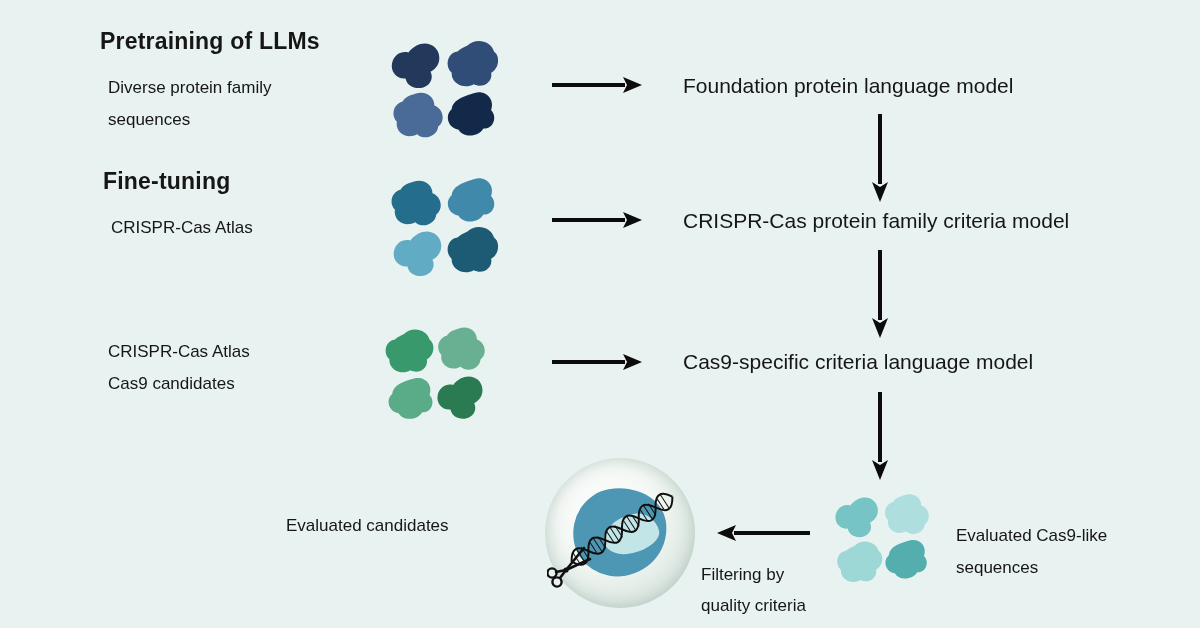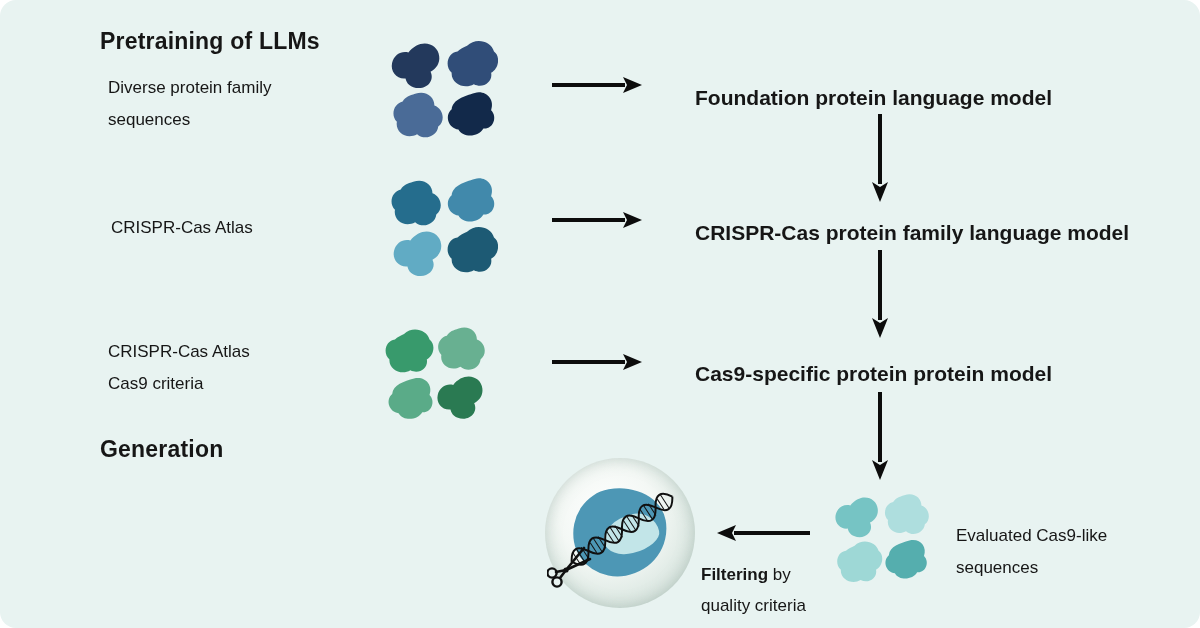--- a/index.html
+++ b/index.html
@@ -1,25 +1,24 @@
 <!DOCTYPE html>
 <html><head>
 <meta charset="utf-8">
 <style>
   html,body{margin:0;padding:0;}
   .canvas{
     position:relative;width:1200px;height:628px;overflow:hidden;
     background:#e8f3f1;color:#161616;
     font-family:"Liberation Sans",sans-serif;
-    border-radius:16px;
   }
   .heading{position:absolute;margin:0;font-size:23px;font-weight:700;letter-spacing:.2px;}
   .body{position:absolute;margin:8px;font-size:17px;line-height:32px;}
-  .label{position:absolute;margin:12px;font-size:21px;font-weight:bold;}
-  .bold-inline{font-weight:700;}
+  .label{position:absolute;margin:0;font-size:21px;}
+  .bold-inline{font-weight:400;}
   .arrow{position:absolute;}
   .arrow line{stroke:#0c0c0c;stroke-width:4;}
   .arrow polygon{fill:#0c0c0c;}
   .cluster{position:absolute;}
   
   .cell{position:absolute;left:545px;top:458px;width:150px;height:150px;}
   .membrane{
     position:absolute;inset:0;border-radius:50%;
     background:radial-gradient(circle at 42% 38%, #ffffff 0%, #f4f8f5 38%, #e2ece7 62%, #cfdcd6 85%, #dbe6e0 100%);
     box-shadow:inset 0 0 16px rgba(110,140,130,.35);
@@ -73,63 +72,63 @@
       <polygon points="74,2 93,10 74,18 78,10"></polygon>
   </svg>
 
   <p class="label" style="left:683px;top:74px">Foundation protein language model</p>
 
   <svg class="arrow" style="left:870px;top:112px" width="20" height="92" viewBox="0 0 20 92">
     <line x1="10" y1="2" x2="10" y2="72"></line>
       <polygon points="2,70 10,90 18,70 10,75"></polygon>
   </svg>
 
+  <h2 class="heading" style="left:103px;top:168px">Fine-tuning</h2>
   <p class="body" style="left:103px;top:204px"><span>CRISPR-Cas Atlas</span><br></p>
 
   <svg class="cluster" style="left:390px;top:176px" width="108" height="100" viewBox="0 0 112 104">
     <use href="#blobC" x="0" y="4" fill="#256d8d"></use>
     <use href="#blobD" x="57" y="0" fill="#4189ab"></use>
     <use href="#blobA" x="2" y="56" fill="#61abc4"></use>
     <use href="#blobB" x="58" y="52" fill="#1d5a74"></use>
   </svg>
 
   <svg class="arrow" style="left:549px;top:210px" width="95" height="20" viewBox="0 0 95 20">
     <line x1="3" y1="10" x2="76" y2="10"></line>
       <polygon points="74,2 93,10 74,18 78,10"></polygon>
   </svg>
 
-  <p class="label" style="left:683px;top:209px">CRISPR-Cas protein family language model</p>
+  <p class="label" style="left:683px;top:209px">CRISPR-Cas protein family criteria model</p>
 
   <svg class="arrow" style="left:870px;top:248px" width="20" height="92" viewBox="0 0 20 92">
     <line x1="10" y1="2" x2="10" y2="72"></line>
       <polygon points="2,70 10,90 18,70 10,75"></polygon>
   </svg>
 
-  <p class="body" style="left:100px;top:328px"><span>CRISPR-Cas Atlas</span><br><span>Cas9 criteria</span></p>
+  <p class="body" style="left:100px;top:328px"><span>CRISPR-Cas Atlas</span><br><span>Cas9 candidates</span></p>
 
   <svg class="cluster" style="left:384px;top:326px" width="102" height="96" viewBox="0 0 112 104">
     <use href="#blobB" x="0" y="2" fill="#389a6c"></use>
     <use href="#blobC" x="58" y="0" fill="#68b091"></use>
     <use href="#blobD" x="2" y="54" fill="#5aab88"></use>
     <use href="#blobA" x="57" y="53" fill="#2a7a52"></use>
   </svg>
 
   <svg class="arrow" style="left:549px;top:352px" width="95" height="20" viewBox="0 0 95 20">
     <line x1="3" y1="10" x2="76" y2="10"></line>
       <polygon points="74,2 93,10 74,18 78,10"></polygon>
   </svg>
 
-  <p class="label" style="left:683px;top:350px">Cas9-specific protein protein model</p>
+  <p class="label" style="left:683px;top:350px">Cas9-specific criteria language model</p>
 
   <svg class="arrow" style="left:870px;top:390px" width="20" height="92" viewBox="0 0 20 92">
     <line x1="10" y1="2" x2="10" y2="72"></line>
       <polygon points="2,70 10,90 18,70 10,75"></polygon>
   </svg>
 
-  <h2 class="heading" style="left:100px;top:436px">Generation</h2>
 
   <svg class="cluster" style="left:834px;top:492px" width="96" height="92" viewBox="0 0 112 104">
     <use href="#blobA" x="0" y="3" fill="#76c4c4"></use>
     <use href="#blobC" x="58" y="0" fill="#aedede"></use>
     <use href="#blobB" x="2" y="55" fill="#9ed8d6"></use>
     <use href="#blobD" x="57" y="52" fill="#55aeae"></use>
   </svg>
 
   <p class="body" style="left:948px;top:512px"><span>Evaluated Cas9-like</span><br><span>sequences</span></p>
 
@@ -169,16 +168,16 @@
       <line x1="19" y1="26" x2="37" y2="4"></line>
       <line x1="19" y1="26" x2="43" y2="15"></line>
       <circle cx="10" cy="38" r="4.6"></circle>
       <circle cx="5" cy="29" r="4.6"></circle>
       <line x1="19" y1="26" x2="13" y2="34"></line>
       <line x1="19" y1="26" x2="9" y2="28"></line>
       <circle cx="19" cy="26" r="1.4" fill="#101010" stroke="none"></circle>
     </svg>
   </div>
 
-  <p class="body" style="left:278px;top:502px"><br></p>
+  <p class="body" style="left:278px;top:502px"><span>Evaluated candidates</span><br></p>
 
 
 </div>
 
 </body></html>

